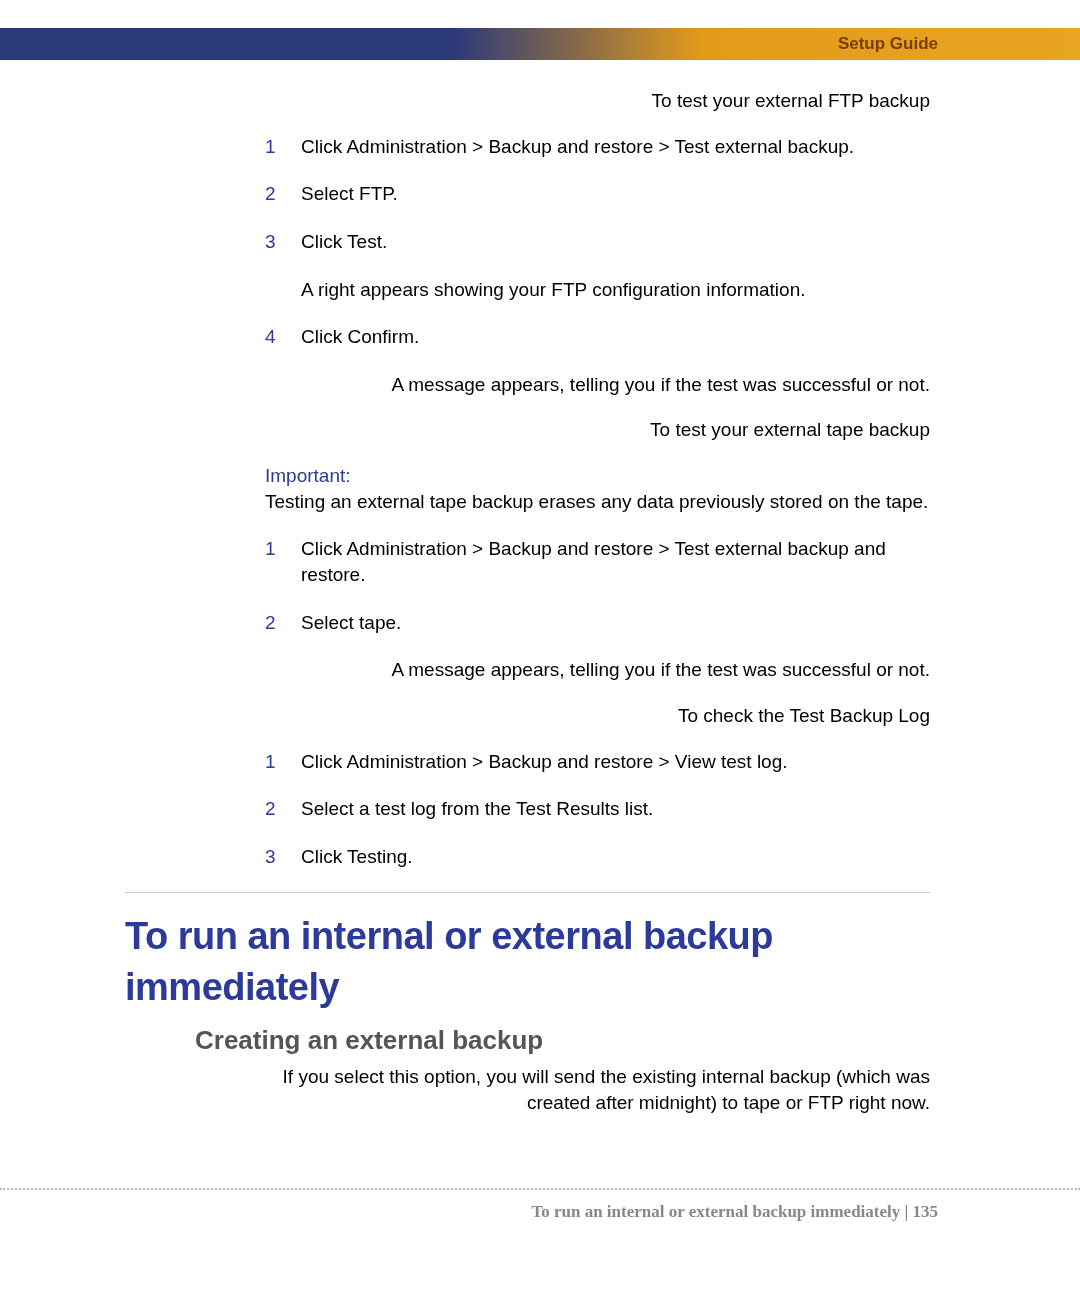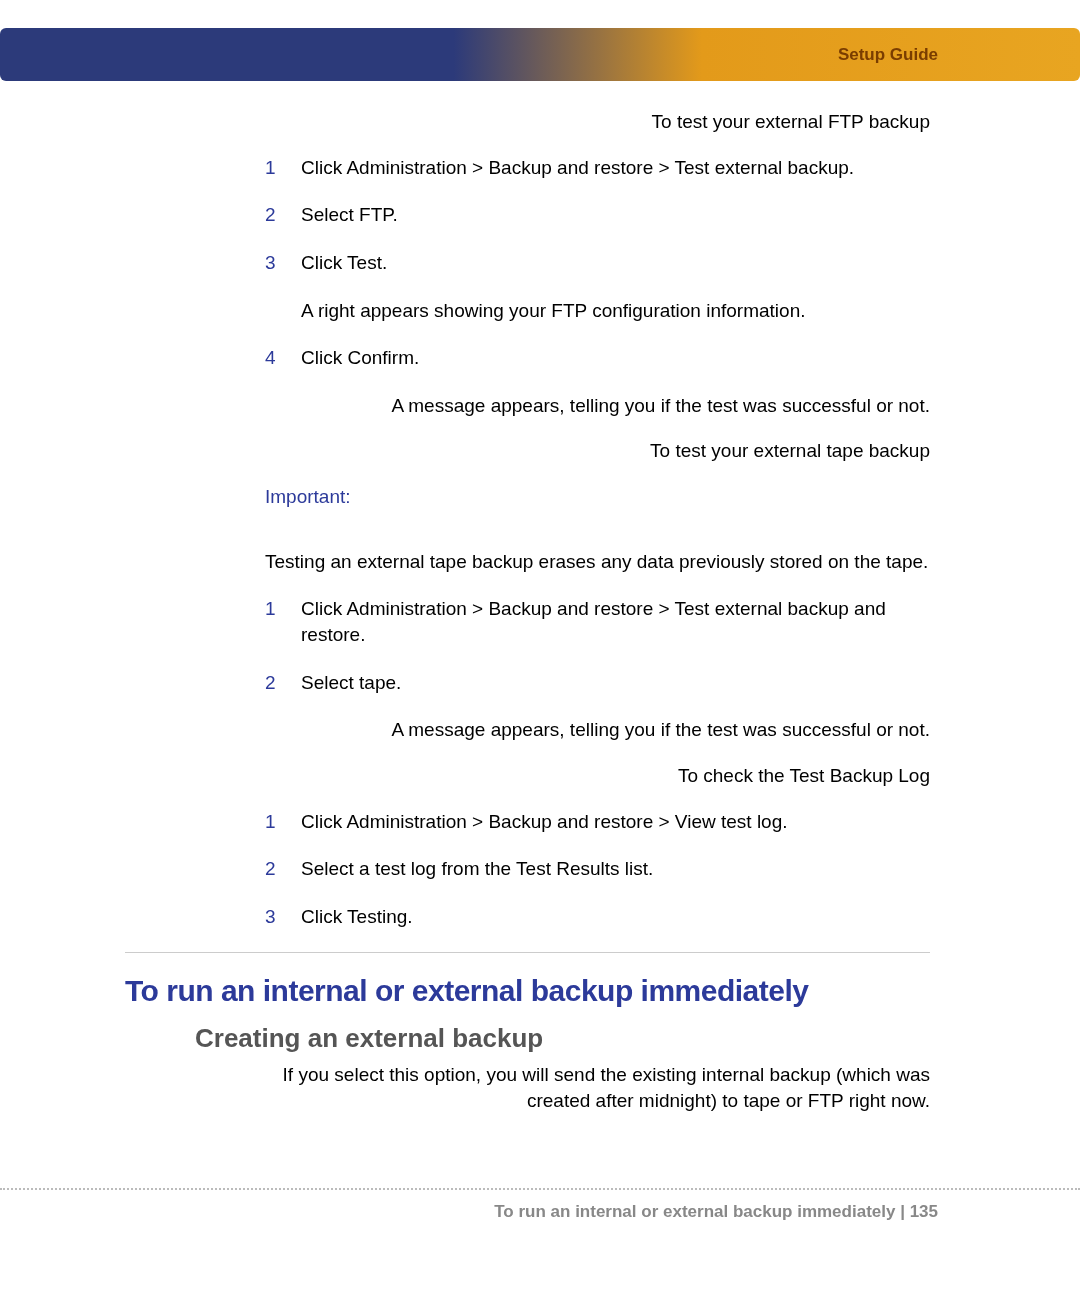--- a/index.html
+++ b/index.html
@@ -5,26 +5,25 @@
   * { box-sizing: border-box; margin: 0; padding: 0; }
   body {
     width: 1080px;
     height: 1296px;
     font-family: "Segoe UI", "Myriad Pro", Arial, sans-serif;
     background: #fff;
     position: relative;
     color: #000;
   }
   .header-bar {
-    height: 53px;
+    height: 32px;
     width: 100%;
     background: linear-gradient(to right, #2c3a7a 0%, #2c3a7a 42%, #e39a1a 65%, #e8a521 100%);
     position: relative;
     margin-top: 28px;
-    border-radius: 6px;
   }
   .header-bar .label {
     position: absolute;
     right: 142px;
     top: 50%;
     transform: translateY(-50%);
     color: #7a3d00;
     font-weight: 700;
     font-size: 17px;
   }
@@ -51,29 +50,29 @@
   .important-row {
     display: flex;
     margin-bottom: 22px;
     flex-direction: column;
   }
   .important-label {
     color: #2c3a9a;
     width: 92px;
     flex-shrink: 0;
   }
-  .important-txt { flex: 1; margin-top: 39px; }
+  .important-txt { flex: 1; }
   .rule {
     border: none;
     border-top: 1px solid #ccc;
     margin: 10px 0 18px 0;
   }
   .h1 {
     color: #2c3a9a;
-    font-size: 30px;
+    font-size: 38px;
     font-weight: 700;
     margin-left: -140px;
     margin-bottom: 10px;
     letter-spacing: -0.5px;
     font-family: "Segoe UI Semibold", "Myriad Pro", Arial, sans-serif;
     font-stretch: condensed;
   }
   .h2 {
     color: #555;
     font-size: 26px;
@@ -85,20 +84,21 @@
   .footer {
     position: absolute;
     left: 0; right: 0; bottom: 74px;
     border-top: 2px dotted #bbb;
     padding-top: 12px;
     text-align: right;
     padding-right: 142px;
     color: #888;
     font-weight: 700;
     font-size: 17px;
+    font-family: Liberation Serif, serif;
   }
 </style>
 </head>
 <body>
 
 <div class="header-bar">
   <span class="label">Setup Guide</span>
 </div>
 
 <div class="content">

